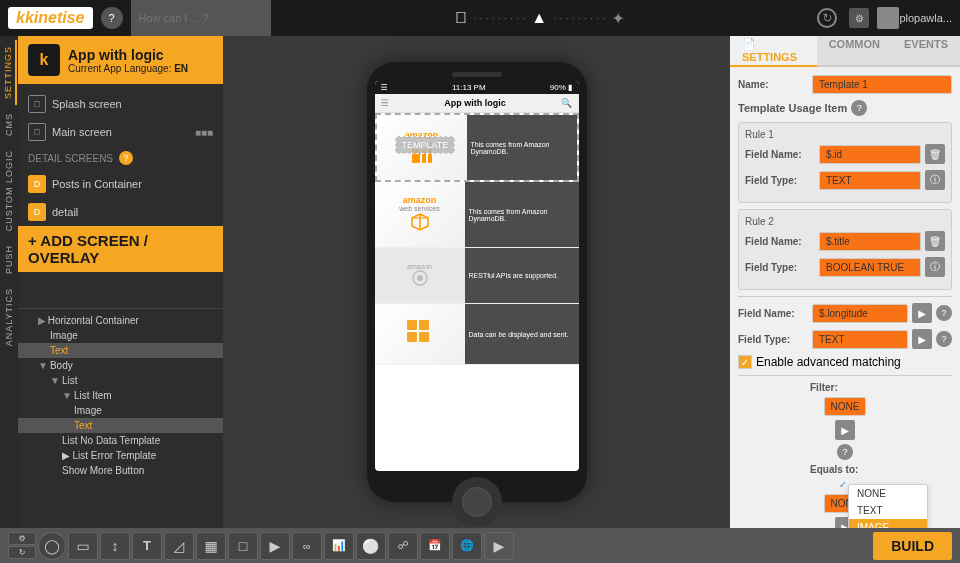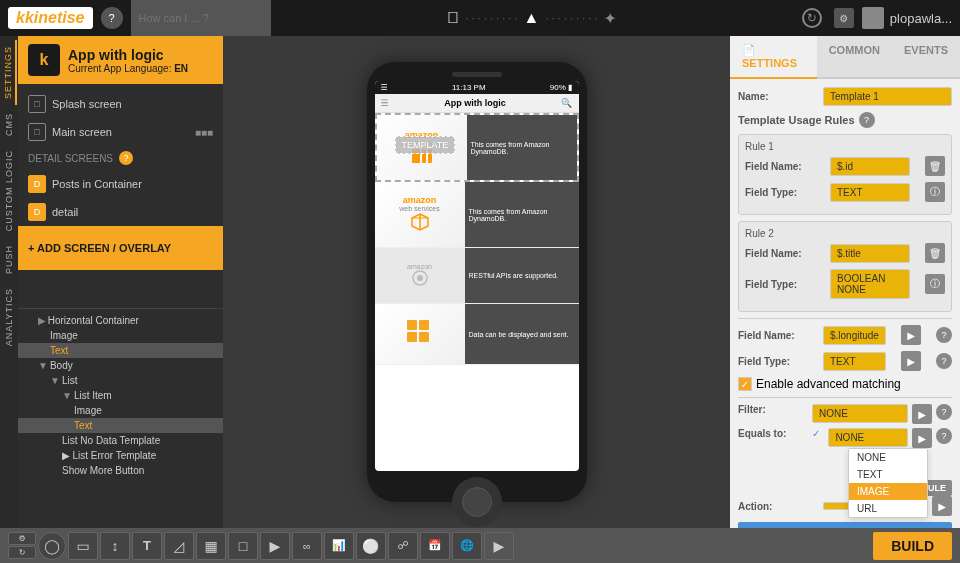--- a/index.html
+++ b/index.html
@@ -46,21 +46,21 @@
     }
     .platform-icon { color: #888; font-size: 16px; cursor: pointer; }
     .platform-icon.active { color: #fff; }
     .refresh-icon {
       width: 20px; height: 20px;
       border: 2px solid #888;
       border-radius: 50%;
       display: flex; align-items: center; justify-content: center;
       color: #888;
     }
-    .user-area { display: flex; align-items: center; gap: 6px; color: #ccc; font-size: 13px; }
+    .user-area { display: flex; align-items: center; color: #ccc; font-size: 11px; }
     .user-avatar { width: 22px; height: 22px; background: #888; border-radius: 2px; }
 
     
     .main-layout {
       display: flex;
       height: 492px;
     }
 
     
     .side-tabs {
@@ -131,22 +131,22 @@
     .section-help {
       width: 14px; height: 14px;
       background: #f5a623;
       border-radius: 50%;
       display: flex; align-items: center; justify-content: center;
       color: #fff; font-size: 9px;
     }
     .add-screen-btn {
       background: #f5a623;
       color: #1a1a1a;
-      padding: 16px 10px;
-      font-size: 11px;
+      padding: 6px 10px;
+      font-size: 15px;
       font-weight: bold;
       display: flex; align-items: center; gap: 4px;
       cursor: pointer;
     }
 
     
     .tree-section {
       border-top: 1px solid #444;
       padding: 4px 0;
       flex: 1;
@@ -251,21 +251,21 @@
       background: #f0f0f0;
       display: flex;
       flex-direction: column;
     }
     .panel-tabs {
       display: flex;
       background: #e0e0e0;
       border-bottom: 2px solid #ccc;
     }
     .panel-tab {
-      padding: 8px 12px;
+      padding: 2px 12px;
       font-size: 11px;
       font-weight: bold;
       color: #888;
       cursor: pointer;
       border-bottom: 2px solid transparent;
       margin-bottom: -2px;
     }
     .panel-tab.active {
       color: #f5a623;
       border-bottom: 2px solid #f5a623;
@@ -273,33 +273,33 @@
     }
     .panel-content {
       padding: 8px;
       flex: 1;
       overflow-y: auto;
     }
     .field-row {
       display: flex;
       align-items: center;
       margin-bottom: 6px;
-      gap: 15px;
+      gap: 4px;
     }
     .field-label {
       width: 70px;
       font-size: 10px;
       color: #555;
       font-weight: bold;
     }
     .field-value {
       flex: 1;
       font-size: 10px;
       color: #333;
-      background: #eab308;
+      background: #f97316;
       border: 1px solid #ccc;
       padding: 3px 6px;
       border-radius: 2px;
     }
     .field-btn {
       width: 20px; height: 20px;
       background: #888;
       border-radius: 2px;
       display: flex; align-items: center; justify-content: center;
       color: #fff; font-size: 10px; cursor: pointer;
@@ -336,21 +336,21 @@
       color: #fff; font-size: 9px; cursor: pointer;
     }
     .separator { height: 1px; background: #ccc; margin: 6px 0; }
     .checkbox-row {
       display: flex; align-items: center; gap: 4px;
       margin-bottom: 6px;
     }
     .cb { width: 14px; height: 14px; background: #fff; border: 1px solid #ccc; display: flex; align-items: center; justify-content: center; }
     .cb.checked { background: #f5a623; color: #fff; font-size: 10px; }
     .filter-row {
-      display: flex; align-items: flex-start; gap: 4px; margin-bottom: 4px;
+      display: flex; align-items: center; gap: 4px; margin-bottom: 4px; flex-direction: column;
     }
     .dropdown-item {
       padding: 3px 8px;
       font-size: 10px;
       color: #333;
       cursor: pointer;
     }
     .dropdown-item.selected { background: #f5a623; color: #fff; }
     .rule-btn {
       background: #888;
@@ -662,21 +662,21 @@
     </div>
 
     <div class="panel-content">
 
       <div class="field-row">
         <span class="field-label">Name:</span>
         <span class="field-value">Template 1</span>
       </div>
 
       <div class="usage-rules-header">
-        <span class="usage-rules-label">Template Usage Rules</span>
+        <span class="usage-rules-label">Template Usage Item</span>
         <div class="info-btn">?</div>
       </div>
 
       <div class="rule-box">
         <div class="rule-title">Rule 1</div>
         <div class="field-row">
           <span class="field-label">Field Name:</span>
           <span class="field-value">$.id</span>
           <div class="field-btn">🗑</div>
         </div>
@@ -689,21 +689,21 @@
 
       <div class="rule-box">
         <div class="rule-title">Rule 2</div>
         <div class="field-row">
           <span class="field-label">Field Name:</span>
           <span class="field-value">$.title</span>
           <div class="field-btn">🗑</div>
         </div>
         <div class="field-row">
           <span class="field-label">Field Type:</span>
-          <span class="field-value">BOOLEAN NONE</span>
+          <span class="field-value">BOOLEAN TRUE</span>
           <div class="field-btn">ⓘ</div>
         </div>
       </div>
 
       <div class="separator"></div>
 
       <div class="field-row">
         <span class="field-label">Field Name:</span>
         <span class="field-value">$.longitude</span>
         <div class="field-btn">▶</div>

